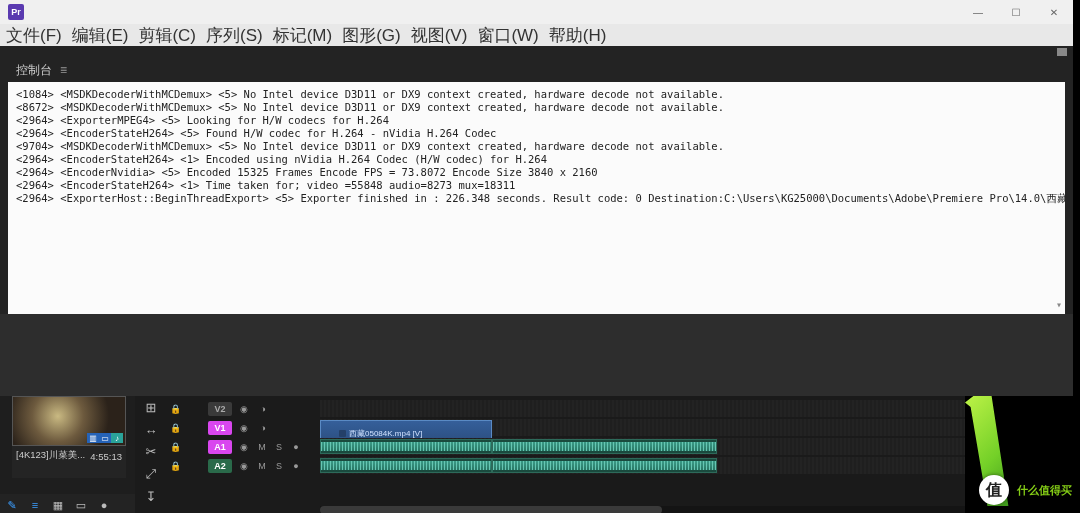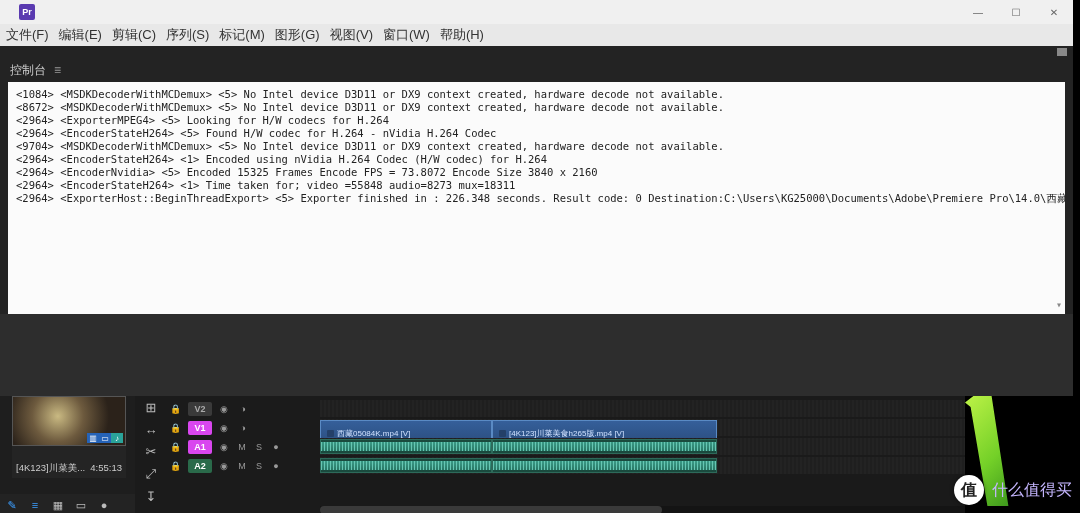--- a/index.html
+++ b/index.html
@@ -1,80 +1,80 @@
 <!DOCTYPE html>
 <html><head>
 <meta charset="utf-8">
 <style>
 * { margin: 0; padding: 0; box-sizing: border-box; }
 body { width: 1080px; height: 513px; background: #000; font-family: "Microsoft YaHei", "Segoe UI", sans-serif; overflow: hidden; position: relative; }
 .app-window { width: 1073px; height: 513px; background: #2d2d2d; position: relative; }
-.titlebar { height: 24px; background: #f0f0f0; display: flex; align-items: center; padding: 0 19px; position: relative; }
+.titlebar { height: 24px; background: #f0f0f0; display: flex; align-items: center; padding: 0 8px; position: relative; }
 .titlebar-icon { width: 16px; height: 16px; background: #5a3ab0; color: #fff; font-size: 9px; font-weight: bold; display: flex; align-items: center; justify-content: center; border-radius: 2px; margin-right: 6px; }
 .titlebar-text { font-size: 11px; color: #555; flex: 1; }
 .winctl { position: absolute; right: 0; top: 0; display: flex; }
 .winctl span { width: 38px; height: 24px; display: flex; align-items: center; justify-content: center; font-size: 10px; color: #666; cursor: pointer; }
-.menubar { height: 22px; background: #e8e8e8; display: flex; align-items: center; padding: 0 6px; font-size: 13px; color: #333; gap: 10px; }
+.menubar { height: 22px; background: #e8e8e8; display: flex; align-items: center; padding: 0 6px; font-size: 17px; color: #333; gap: 10px; }
 .menubar span { cursor: pointer; }
 .dark-area { background: #232323; }
 .tabstrip { height: 12px; background: #232323; position: relative; }
 .tabstrip .tiny { position: absolute; right: 6px; top: 2px; width: 10px; height: 8px; background: #888; }
-.panel-header { height: 24px; display: flex; align-items: center; padding: 0 10px; color: #ccc; font-size: 12px; gap: 8px; background: #232323; }
+.panel-header { height: 24px; display: flex; align-items: center; padding: 0 10px; color: #ccc; font-size: 12px; gap: 8px; background: #232323; margin-left: 6px; }
 .panel-header .menu-icon { color: #999; font-size: 12px; }
 .console-panel { margin: 0 8px 0 8px; background: #232323; }
 .console-body { background: #fbfbfb; height: 232px; padding: 6px 8px; font-family: Consolas, monospace; font-size: 10.5px; line-height: 13px; color: #222; white-space: pre; overflow: hidden; position: relative; }
 .console-body .scroll-dn { position: absolute; right: 3px; bottom: 3px; font-size: 10px; color: #888; }
 .cmd-row { display: flex; align-items: center; padding: 6px 10px; color: #ccc; font-size: 12px; gap: 8px; }
 .cmd-row input { flex: 1; height: 20px; background: #1a1a1a; border: 1px solid #111; color: #ccc; padding: 0 6px; font-size: 11px; }
 .buttons-row { display: flex; justify-content: flex-end; padding: 6px 12px; gap: 10px; }
 .btn { background: #3a3a3a; border: 1px solid #555; color: #ddd; font-size: 11px; padding: 2px 18px; border-radius: 3px; cursor: pointer; }
 .timeline-area { position: absolute; left: 0; right: 0; top: 396px; height: 120px; background: #1e1e1e; display: flex; }
 .thumb-col { width: 135px; height: 100%; position: relative; }
 .thumb { position: absolute; left: 12px; top: 0; width: 114px; height: 50px; background: radial-gradient(circle at 40% 40%, #c9b982 0%, #6d5a3e 35%, #2b221a 70%); border: 1px solid #555; }
 .thumb-icons { position: absolute; right: 2px; bottom: 2px; display: flex; }
 .thumb-icons span { width: 12px; height: 10px; font-size: 8px; color: #fff; display: flex; align-items: center; justify-content: center; }
 .ti-blue { background: #2563b8; }
 .ti-teal { background: #2aa39a; }
-.thumb-label { position: absolute; left: 12px; top: 50px; width: 114px; height: 16px; background: #242424; color: #ccc; font-size: 9.5px; display: flex; align-items: flex-start; justify-content: space-between; padding: 16px 4px; }
+.thumb-label { position: absolute; left: 12px; top: 50px; width: 114px; height: 16px; background: #242424; color: #ccc; font-size: 9.5px; display: flex; align-items: flex-end; justify-content: space-between; padding: 16px 4px; }
 .toolstrip { position: absolute; left: 0; bottom: 0; height: 22px; width: 135px; background: #232323; display: flex; align-items: center; gap: 9px; padding: 0 5px; }
 .toolstrip .ico { width: 14px; height: 14px; display: flex; align-items: center; justify-content: center; color: #bbb; font-size: 11px; }
 .toolstrip .ico.blue { color: #3b9eff; }
 .toolstrip .ico.active { color: #3b9eff; }
 .center-tools { width: 185px; height: 100%; background: #1b1b1b; display: flex; }
 .v-tools { width: 28px; display: flex; flex-direction: column; align-items: center; gap: 7px; padding-top: 4px; }
 .v-tools div { color: #bbb; font-size: 13px; width: 18px; height: 16px; display: flex; align-items: center; justify-content: center; }
 .spacer-col { flex: 1; }
 .track-col { width: 155px; background: #1b1b1b; padding-top: 4px; }
 .trk { height: 17px; display: flex; align-items: center; gap: 5px; padding: 0 4px; margin-bottom: 2px; font-size: 9px; color: #ccc; }
 .trk .lock, .trk .tgl { width: 14px; color: #999; text-align: center; }
-.trk .trk-label { width: 24px; height: 14px; display: flex; align-items: center; justify-content: center; border-radius: 2px; font-weight: bold; }
+.trk .trk-label { width: 24px; height: 14px; display: flex; align-items: center; justify-content: center; border-radius: 2px; font-weight: bold; margin-left: 20px; }
 .trk .trk-label.v-on { background: #d946ef; color: #fff; }
 .trk .trk-label.off { background: #3a3a3a; color: #aaa; }
 .trk .trk-label.a-on { background: #2a6a4a; color: #fff; }
 .trk .letter { width: 12px; text-align: center; color: #999; }
 .clips-col { flex: 1; position: relative; background: #1a1a1a; }
 .ctrack { position: absolute; left: 0; right: 40px; height: 17px; background: repeating-linear-gradient(90deg, #232323 0, #232323 2px, #1f1f1f 2px, #1f1f1f 4px); }
 .ctrack.v2 { top: 4px; }
 .ctrack.v1 { top: 23px; }
 .ctrack.a1 { top: 42px; }
 .ctrack.a2 { top: 61px; }
-.clip-v { position: absolute; height: 27px; top: 1px; background: linear-gradient(#355f9a, #2a4c7c); border: 1px solid #5a8ac4; color: #cfe1ff; font-size: 8px; padding: 0 6px; display: flex; align-items: center; white-space: nowrap; overflow: hidden; }
+.clip-v { position: absolute; height: 27px; top: 1px; background: linear-gradient(#355f9a, #2a4c7c); border: 1px solid #5a8ac4; color: #cfe1ff; font-size: 8px; padding: 0 18px; display: flex; align-items: center; white-space: nowrap; overflow: hidden; }
 .clip-v .dot { width: 7px; height: 7px; background: #244068; border-radius: 1px; margin-right: 3px; flex-shrink: 0; }
 .clip-a { position: absolute; height: 15px; top: 1px; border: 1px solid #2d6a5a; overflow: hidden; }
 .wave { width: 100%; height: 100%; background: linear-gradient(#1a4a3e, #1a4a3e); position: relative; }
 .wave::before { content:""; position:absolute; left:0; right:0; top:2px; bottom:2px; background: repeating-linear-gradient(90deg, #6fd4c0 0, #6fd4c0 1px, transparent 1px, transparent 3px), linear-gradient(#3fa590,#2b7a68); opacity:0.9; }
 .ruler-right { position: absolute; right: 0; top: 0; width: 36px; height: 100%; background: #1d1d1d; color: #888; font-size: 8px; }
 .ruler-right div { height: 19px; display: flex; align-items: center; justify-content: center; }
 .scroll-h { position: absolute; left: 0; right: 40px; bottom: 2px; height: 8px; background: #141414; }
 .scroll-h .thumb-h { position: absolute; left: 0; width: 48%; height: 100%; background: #3a3a3a; border-radius: 4px; }
 .right-deco { position: absolute; right: 0; top: 396px; width: 115px; height: 117px; background: #000; }
 .right-deco .swoosh { position: absolute; left: 0; top: 0; width: 70px; height: 110px; background: linear-gradient(135deg, #c7ff4a 0%, #7adb2a 50%, #2a8a1a 100%); clip-path: polygon(12% 0, 38% 0, 62% 100%, 32% 100%, 8% 10%, 0 6%); opacity: 0.95; }
 .watermark { position: absolute; right: 8px; bottom: 8px; display: flex; align-items: center; gap: 8px; }
 .watermark .badge { width: 30px; height: 30px; border-radius: 50%; background: #fff; color: #222; font-weight: bold; font-size: 16px; display: flex; align-items: center; justify-content: center; box-shadow: 0 0 4px rgba(0,0,0,.5); }
-.watermark .wm-text { color: #c4b5fd; font-size: 16px; font-weight: normal; }
+.watermark .wm-text { color: #84cc16; font-size: 11px; font-weight: bold; }
 .right-black-strip { position: absolute; right: 0; top: 0; width: 7px; height: 396px; background: #000; }
 </style>
 </head>
 <body>
 
 <div class="app-window">
   <div class="titlebar">
     <div class="titlebar-icon">Pr</div>
     <div class="winctl">
       <span>—</span>
@@ -183,24 +183,20 @@
       </div>
     </div>
 
     <div class="clips-col">
       <div class="ctrack v2"></div>
       <div class="ctrack v1">
         <div class="clip-v" style="left:0;width:172px">
             <span class="dot"></span>
             <span>西藏05084K.mp4 [V]</span>
           </div>
-        <div class="clip-v" style="left:172px;width:225px">
-            <span class="dot"></span>
-            <span>[4K123]川菜美食h265版.mp4 [V]</span>
-          </div>
       </div>
       <div class="ctrack a1">
         <div class="clip-a" style="left:0;width:172px">
             <div class="wave"></div>
           </div>
         <div class="clip-a" style="left:172px;width:225px">
             <div class="wave"></div>
           </div>
       </div>
       <div class="ctrack a2">

